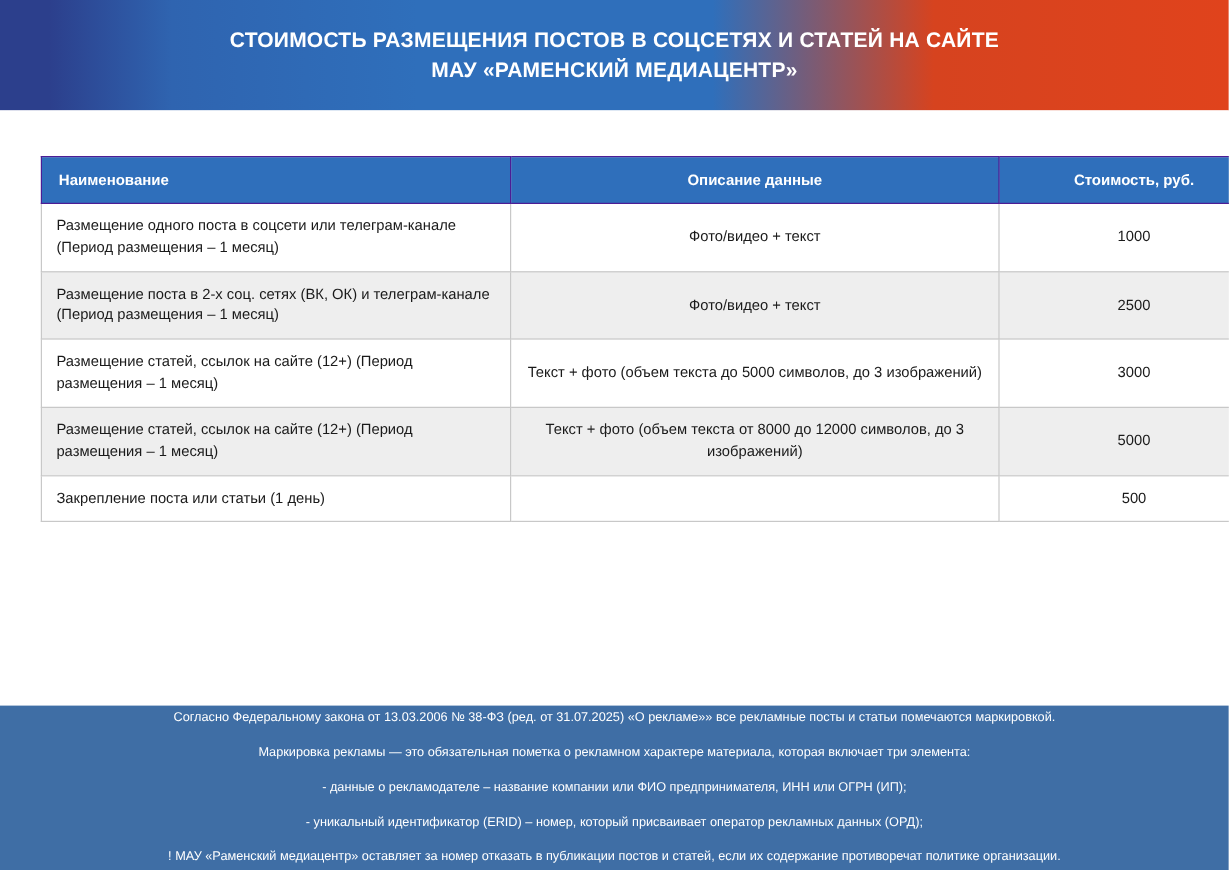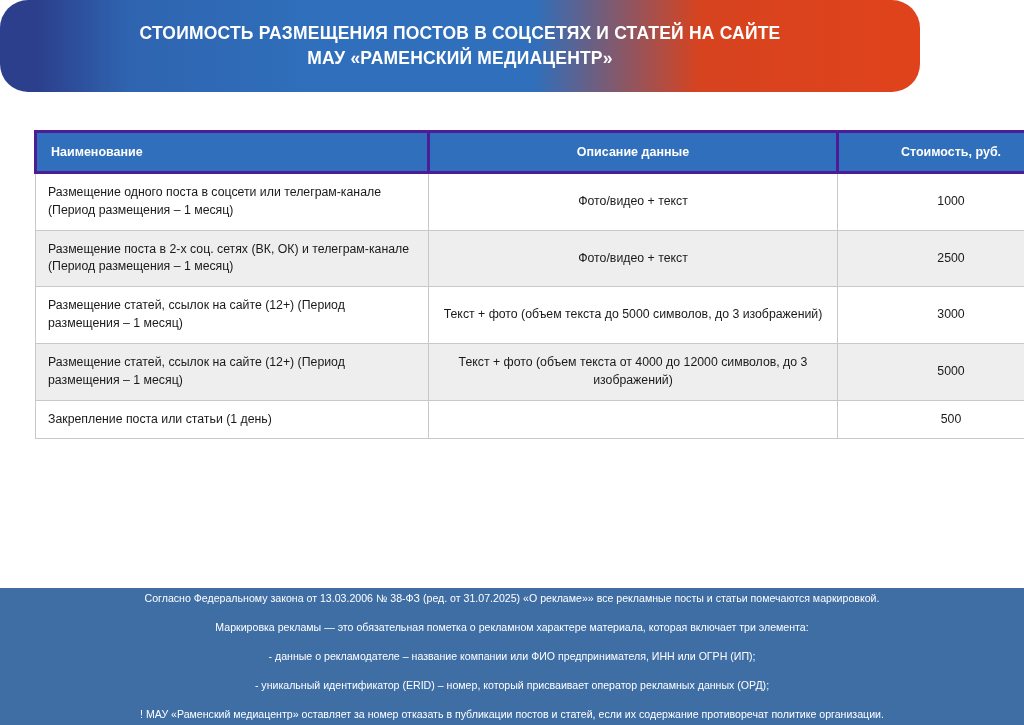--- a/index.html
+++ b/index.html
@@ -13,34 +13,33 @@
     font-family: "Liberation Sans", sans-serif;
     overflow: hidden;
     position: relative;
   }
 
   
   .header {
     position: absolute;
     left: 0;
     top: 0;
-    width: 920px;
+    width: 1024px;
     height: 92px;
     background: linear-gradient(90deg,
         #2c3f8c 0%,
         #2c3f8c 4%,
         #2f64b0 14%,
         #2f6fbb 34%,
         #2f6fbb 58%,
         #d6431f 76%,
         #e0431c 100%);
     display: flex;
     align-items: center;
     justify-content: center;
-    border-radius: 28px;
   }
   .header-title {
     color: #ffffff;
     font-size: 17.5px;
     font-weight: bold;
     letter-spacing: 0.2px;
     text-align: center;
     line-height: 1.45;
     max-width: 900px;
     text-transform: uppercase;
@@ -65,21 +64,21 @@
     border-collapse: collapse;
     table-layout: fixed;
   }
   table.price-table th {
     background: #2f6fbb;
     color: #ffffff;
     font-size: 12.5px;
     font-weight: bold;
     padding: 12px 10px;
     text-align: center;
-    border: 3px solid #4c1d95;
+    border: 1px solid #4c1d95;
   }
   table.price-table th.col-name {
     text-align: left;
     padding-left: 14px;
   }
   table.price-table td {
     border: 1px solid #c8c8c8;
     font-size: 12.3px;
     color: #1a1a1a;
     padding: 10px 12px;
@@ -146,21 +145,21 @@
         <td class="c-desc">Фото/видео + текст</td>
         <td class="c-price">2500</td>
       </tr>
       <tr class="plain">
         <td class="c-name">Размещение статей, ссылок на сайте (12+) (Период размещения – 1 месяц)</td>
         <td class="c-desc">Текст + фото (объем текста до 5000 символов, до 3 изображений)</td>
         <td class="c-price">3000</td>
       </tr>
       <tr class="shaded">
         <td class="c-name">Размещение статей, ссылок на сайте (12+) (Период размещения – 1 месяц)</td>
-        <td class="c-desc">Текст + фото (объем текста от 4000 до 12000 символов, до 3 изображений)</td>
+        <td class="c-desc">Текст + фото (объем текста от 8000 до 12000 символов, до 3 изображений)</td>
         <td class="c-price">5000</td>
       </tr>
       <tr class="plain">
         <td class="c-name">Закрепление поста или статьи (1 день)</td>
         <td class="c-desc"></td>
         <td class="c-price">500</td>
       </tr>
     </tbody>
   </table>
 </div>

